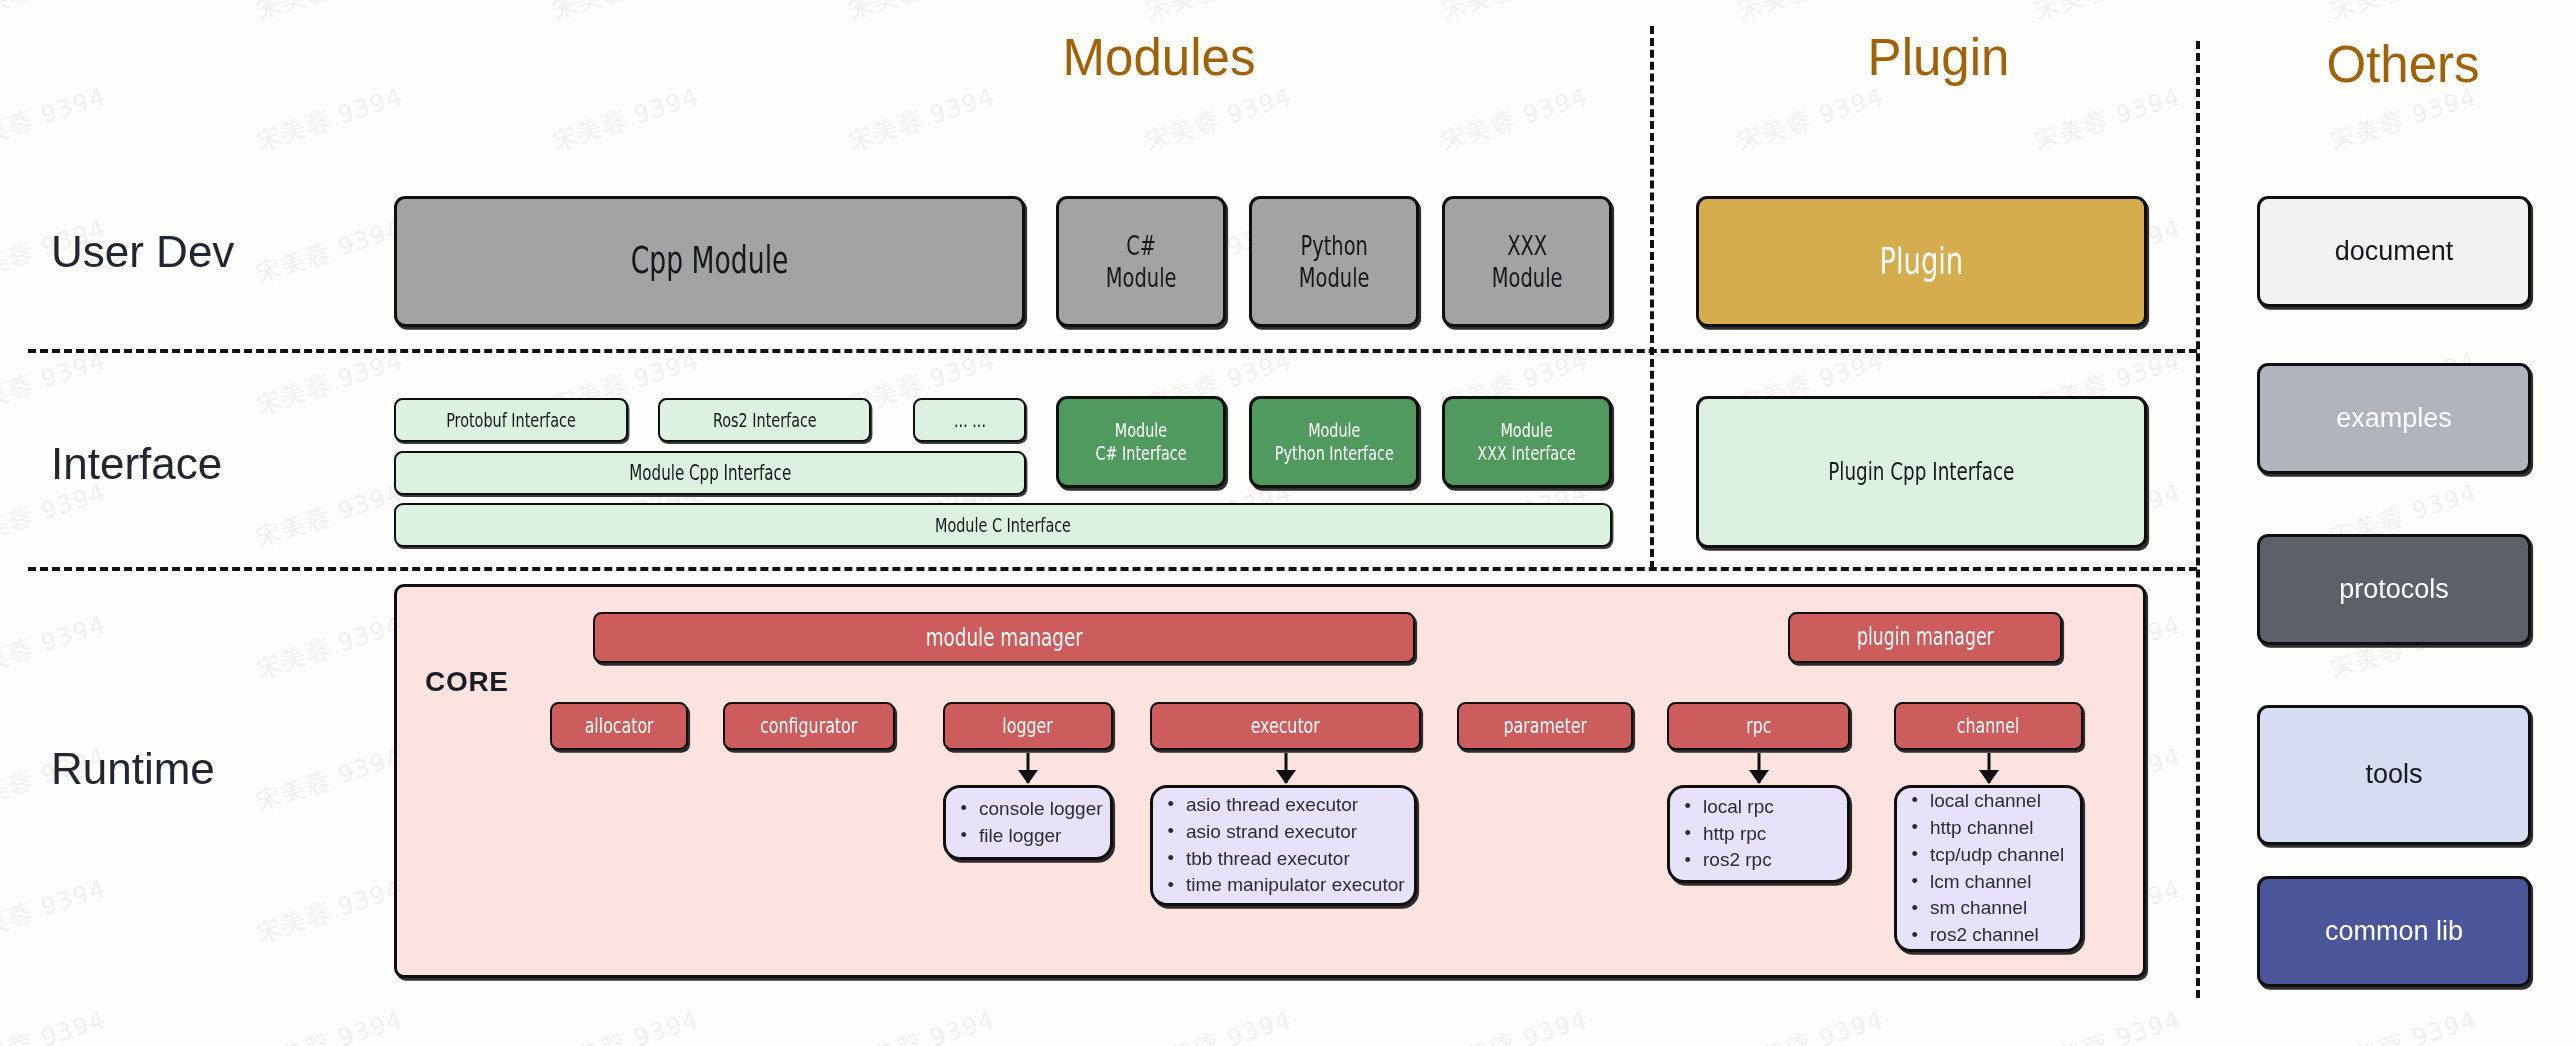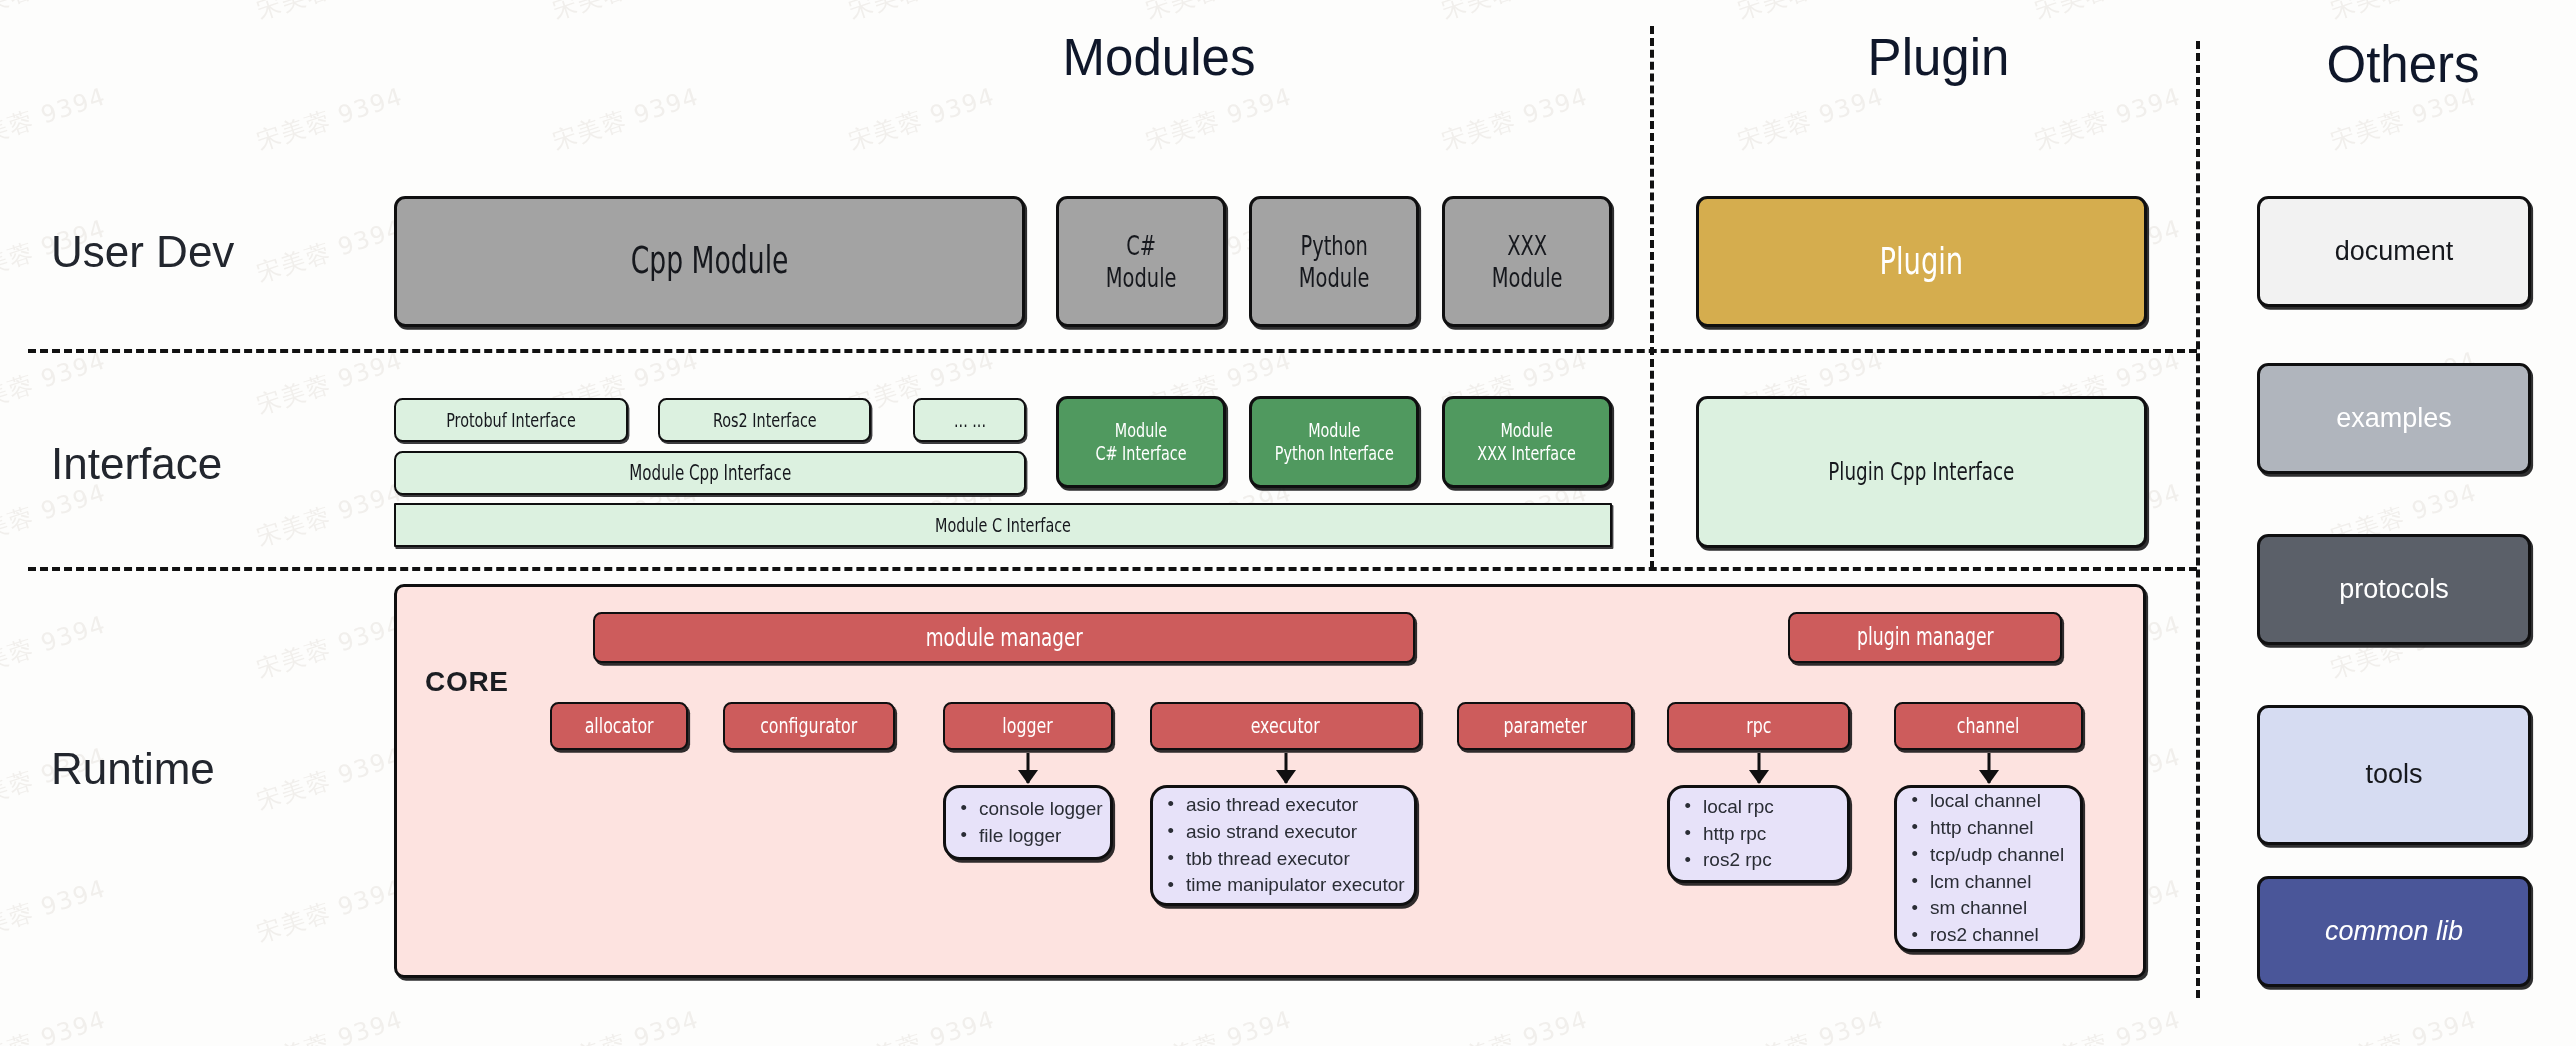--- a/index.html
+++ b/index.html
@@ -20,21 +20,21 @@
     border:3.5px solid #0f0f10;border-radius:11.3px;
     display:flex;align-items:center;justify-content:center;
     text-align:center;line-height:1.15;
     box-shadow:2.1px 2.8px 0 rgba(10,10,12,.85);
   }
   .node.flat{box-shadow:1.4px 2.1px 0 rgba(10,10,12,.8);}
   .cond{font-family:"Liberation Sans Narrow","DejaVu Sans Condensed","Liberation Sans",sans-serif;
         transform:scaleX(.80);transform-origin:center;white-space:pre;display:block;}
 
   
-  .coltitle{position:absolute;font-size:51px;color:#0f172a;letter-spacing:0px;
+  .coltitle{position:absolute;font-size:51px;color:#a16207;letter-spacing:0px;
             text-align:center;font-weight:400;}
   .rowtitle{position:absolute;font-size:44px;color:#22262e;font-weight:400;}
 
   
   .hdash{position:absolute;height:0;border-top:4.3px dashed #111;}
   .vdash{position:absolute;width:0;border-left:4.3px dashed #111;}
 
   
   .c-cream{background:#a3a3a3;color:#16181d;}
   .c-gold{background:#d5ad4e;color:#ffffff;}
@@ -214,21 +214,21 @@
     <span class="cond">Ros2 Interface</span>
   </div>
   <div class="node flat c-ltgreen" style="left:913px;top:398px;width:113px;height:44px;font-size:20px;border-width:2.8px;border-radius:8.5px;">
     <span class="cond">... ...</span>
   </div>
 
   <div class="node flat c-ltgreen" style="left:394px;top:451px;width:632px;height:44px;font-size:21px;border-width:2.8px;border-radius:8.5px;">
     <span class="cond">Module Cpp Interface</span>
   </div>
 
-  <div class="node flat c-ltgreen" style="left:394px;top:503px;width:1218px;height:44px;font-size:20px;border-width:2.8px;border-radius:1px;">
+  <div class="node flat c-ltgreen" style="left:394px;top:503px;width:1218px;height:44px;font-size:20px;border-width:2.8px;border-radius:9px;">
     <span class="cond">Module C Interface</span>
   </div>
 
   <div class="node c-green" style="left:1056px;top:396px;width:170px;height:92px;font-size:20px;">
     <span>
       <span class="cond">Module</span>
       <span class="cond">C# Interface</span>
     </span>
   </div>
   <div class="node c-green" style="left:1249px;top:396px;width:170px;height:92px;font-size:20px;">
@@ -335,18 +335,18 @@
   </div>
   <div class="node c-examples" style="left:2257px;top:363px;width:274px;height:111px;font-size:27px;">
     <span>examples</span>
   </div>
   <div class="node c-protocols" style="left:2257px;top:534px;width:274px;height:111px;font-size:27px;">
     <span>protocols</span>
   </div>
   <div class="node c-tools" style="left:2257px;top:705px;width:274px;height:140px;font-size:27px;">
     <span>tools</span>
   </div>
-  <div class="node c-commonlib" style="left:2257px;top:876px;width:274px;height:111px;font-size:27px;font-style:italic;">
+  <div class="node c-commonlib" style="left:2257px;top:876px;width:274px;height:111px;font-size:27px;">
     <span>common lib</span>
   </div>
 
 </div>
 
 
 </body></html>

